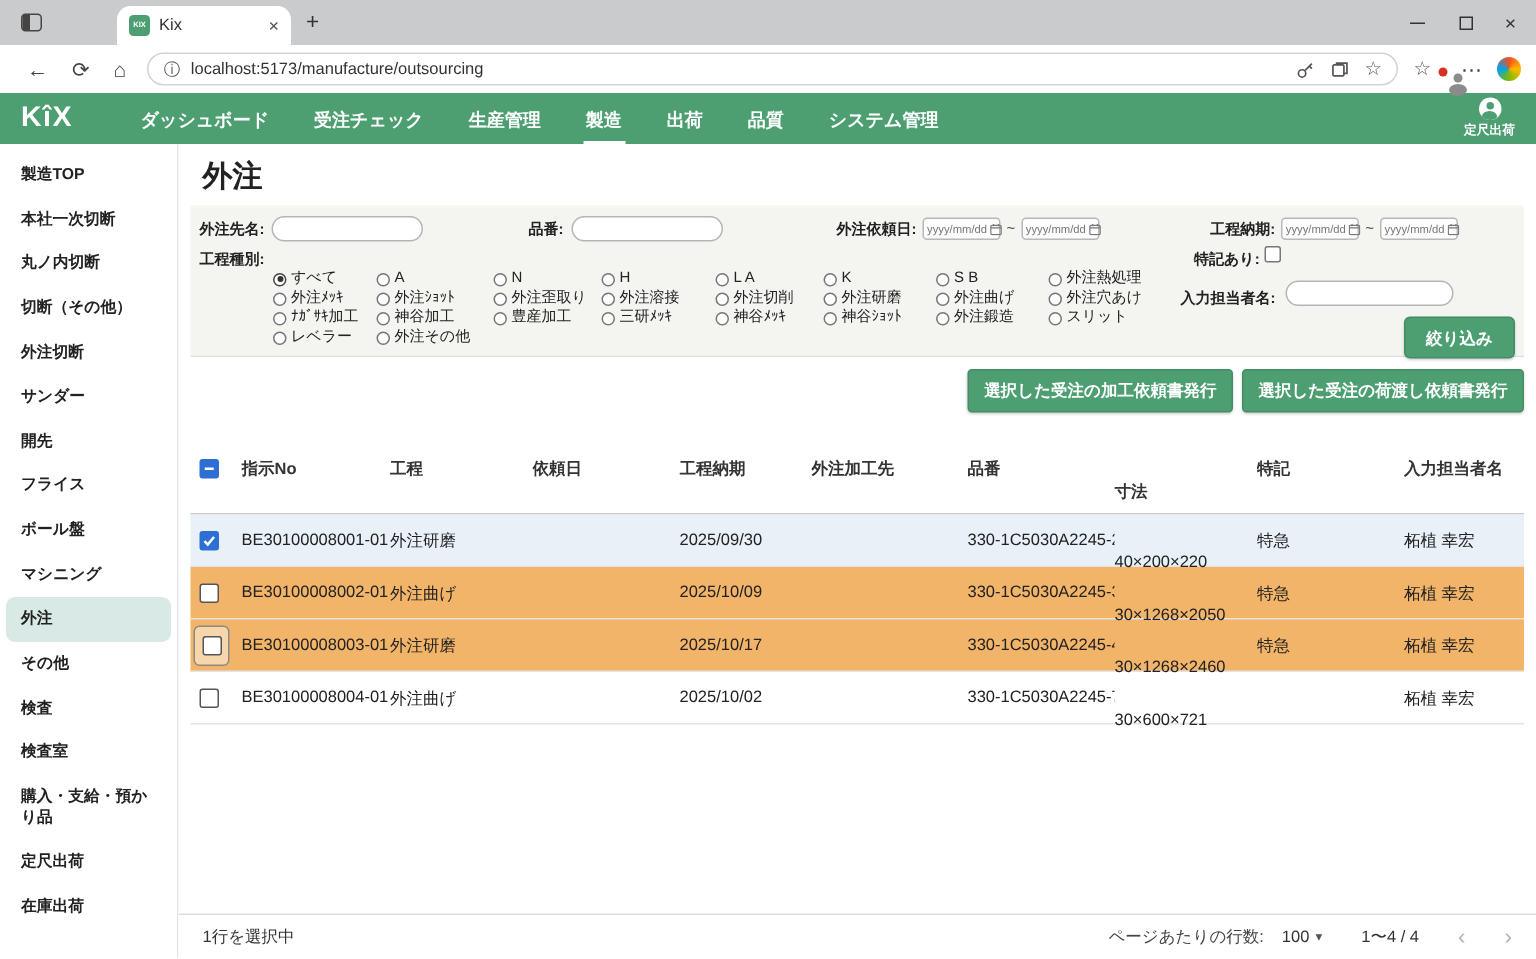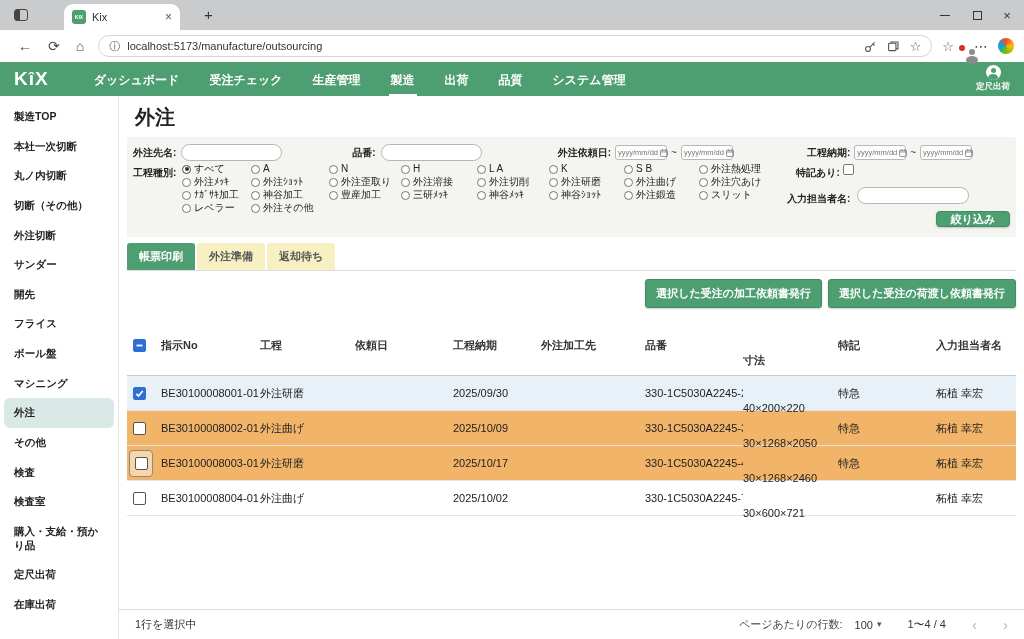--- a/index.html
+++ b/index.html
@@ -3,21 +3,21 @@
 <meta charset="utf-8">
 <style>
   * { box-sizing: border-box; margin: 0; padding: 0; }
   html,body { width:1024px; height:639px; overflow:hidden;
     font-family:"Liberation Sans","DejaVu Sans",sans-serif; background:#fff; color:#222; }
 
   
   .tabbar { height:30px; background:#c9cbcd; position:relative; display:flex; align-items:center; }
   .ws-icon { width:14px; height:12px; border:1.5px solid #444; border-radius:3px; margin-left:14px; position:relative; }
   .ws-icon::after { content:""; position:absolute; left:0; top:0; bottom:0; width:5px; background:#444; border-radius:1px 0 0 1px; }
-  .btab { position:absolute; left:64px; top:4px; width:116px; height:26px; background:#fff; border-radius:9px 9px 0 0;
+  .btab { position:absolute; left:78px; top:4px; width:116px; height:26px; background:#fff; border-radius:9px 9px 0 0;
     display:flex; align-items:center; padding:0 8px; font-size:11px; color:#333; }
   .favicon { width:14px; height:14px; background:#4d9f72; border-radius:3px; color:#fff; font-size:5px; font-weight:bold;
     display:flex; align-items:center; justify-content:center; margin-right:6px; }
   .btab-title { flex:1; }
   .btab-close { color:#555; font-size:12px; }
   .newtab { position:absolute; left:204px; top:6px; font-size:15px; color:#333; }
   .wctrl { position:absolute; top:0; height:30px; display:flex; align-items:center; justify-content:center; width:34px; color:#333; }
   .wc-min { right:62px; } .wc-min span { display:block; width:10px; height:1px; background:#333; }
   .wc-max { right:30px; } .wc-max span { display:block; width:9px; height:9px; border:1px solid #333; }
   .wc-close { right:0; font-size:13px; }
@@ -64,30 +64,30 @@
   .f-label { font-weight:bold; color:#222; }
   .f-row1 { display:flex; align-items:center; padding:7px 6px 0; }
   .tinput { height:17px; border:1px solid #b5b5b5; border-radius:9px; background:#fff; padding:0 8px; font-size:10px; outline:none; }
   .w100 { width:101px; margin-left:5px; }
   .dgroup { display:flex; align-items:center; gap:4px; }
   .dfield { display:inline-flex; align-items:center; gap:2px; width:52px; height:15px; border:1px solid #b8b8b8; border-radius:3px;
     background:#fdfdfd; padding:0 2px; font-size:7.5px; color:#777; justify-content:space-between; }
   .cal { width:8px; height:8px; flex:0 0 auto; }
   .tilde { color:#444; font-size:10px; }
   .f-proc-label { position:absolute; left:6px; top:29px; }
-  .pcol { position:absolute; top:27px; display:flex; flex-direction:column; gap:3px; }
+  .pcol { position:absolute; top:44px; display:flex; flex-direction:column; gap:3px; }
   .opt { display:flex; align-items:center; gap:3px; line-height:10px; white-space:nowrap; color:#222; }
   .radio { width:9px; height:9px; border:1px solid #767676; border-radius:50%; background:#fff; flex:0 0 auto; position:relative; }
   .radio.checked { border-color:#444; }
   .radio.checked::after { content:""; position:absolute; left:1.5px; top:1.5px; width:4px; height:4px; border-radius:50%; background:#333; }
   .tokki-label { position:absolute; left:669px; top:29px; }
   .tokki-cb { position:absolute; left:716px; top:27px; width:11px; height:11px; border:1px solid #777; border-radius:2px; background:#fff; }
   .staff-label { position:absolute; left:660px; top:55px; }
   .staff-input { position:absolute; left:730px; top:50px; width:112px; }
-  .filter-btn { position:absolute; right:6px; top:74px; width:74px; height:16px; background:#4d9f72; color:#fff;
+  .filter-btn { position:absolute; right:6px; top:74px; width:74px; height:28px; background:#4d9f72; color:#fff;
     border:1px solid #448c63; border-radius:4px; font-size:11px; font-weight:bold; box-shadow:0 1px 2px rgba(0,0,0,.2); }
 
   
   .tabs { display:flex; gap:2px; margin:6px 8px 0; }
   .ptab { font-size:11px; font-weight:bold; padding:6px 12px; border-radius:3px 3px 0 0; background:#f7f0c3; color:#555; }
   .ptab.active { background:#4d9f72; color:#fff; }
   .panel { border-top:1px solid #ddd; margin:0 8px; }
   .actions { display:flex; justify-content:flex-end; gap:6px; margin-top:8px; }
   .act-btn { background:#4d9f72; color:#fff; border:1px solid #448c63; border-radius:3px; font-size:11px; font-weight:bold;
     padding:6px 10px; box-shadow:0 1px 2px rgba(0,0,0,.2); }
@@ -386,25 +386,20 @@
           </label>
       </div>
 
       <span class="f-label tokki-label">特記あり:</span>
       <span class="tokki-cb"></span>
       <span class="f-label staff-label">入力担当者名:</span>
       <input class="tinput staff-input" style="">
       <button class="filter-btn">絞り込み</button>
     </div>
 
-    <div class="tabs">
-      <span class="ptab active">帳票印刷</span>
-      <span class="ptab">外注準備</span>
-      <span class="ptab">返却待ち</span>
-    </div>
 
     <div class="panel">
       <div class="actions">
         <button class="act-btn">選択した受注の加工依頼書発行</button>
         <button class="act-btn">選択した受注の荷渡し依頼書発行</button>
       </div>
 
       <div class="table">
         <div class="trow thead">
           <span class="ccb">

